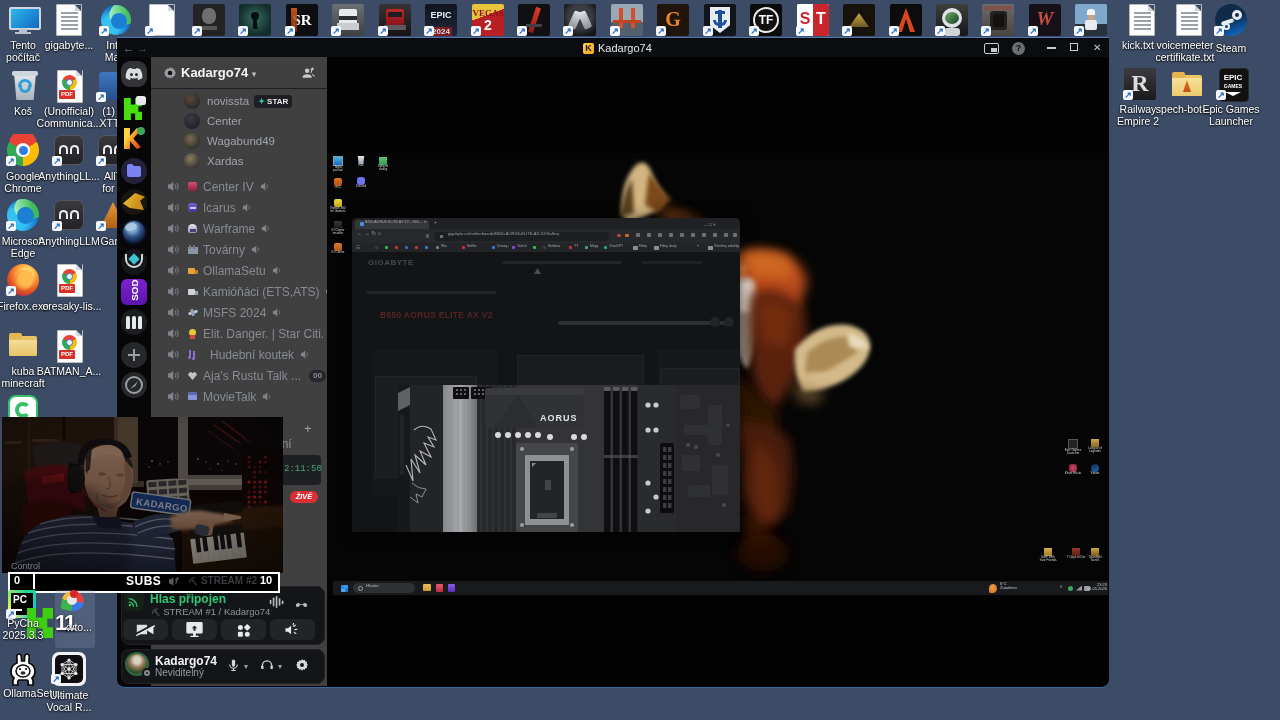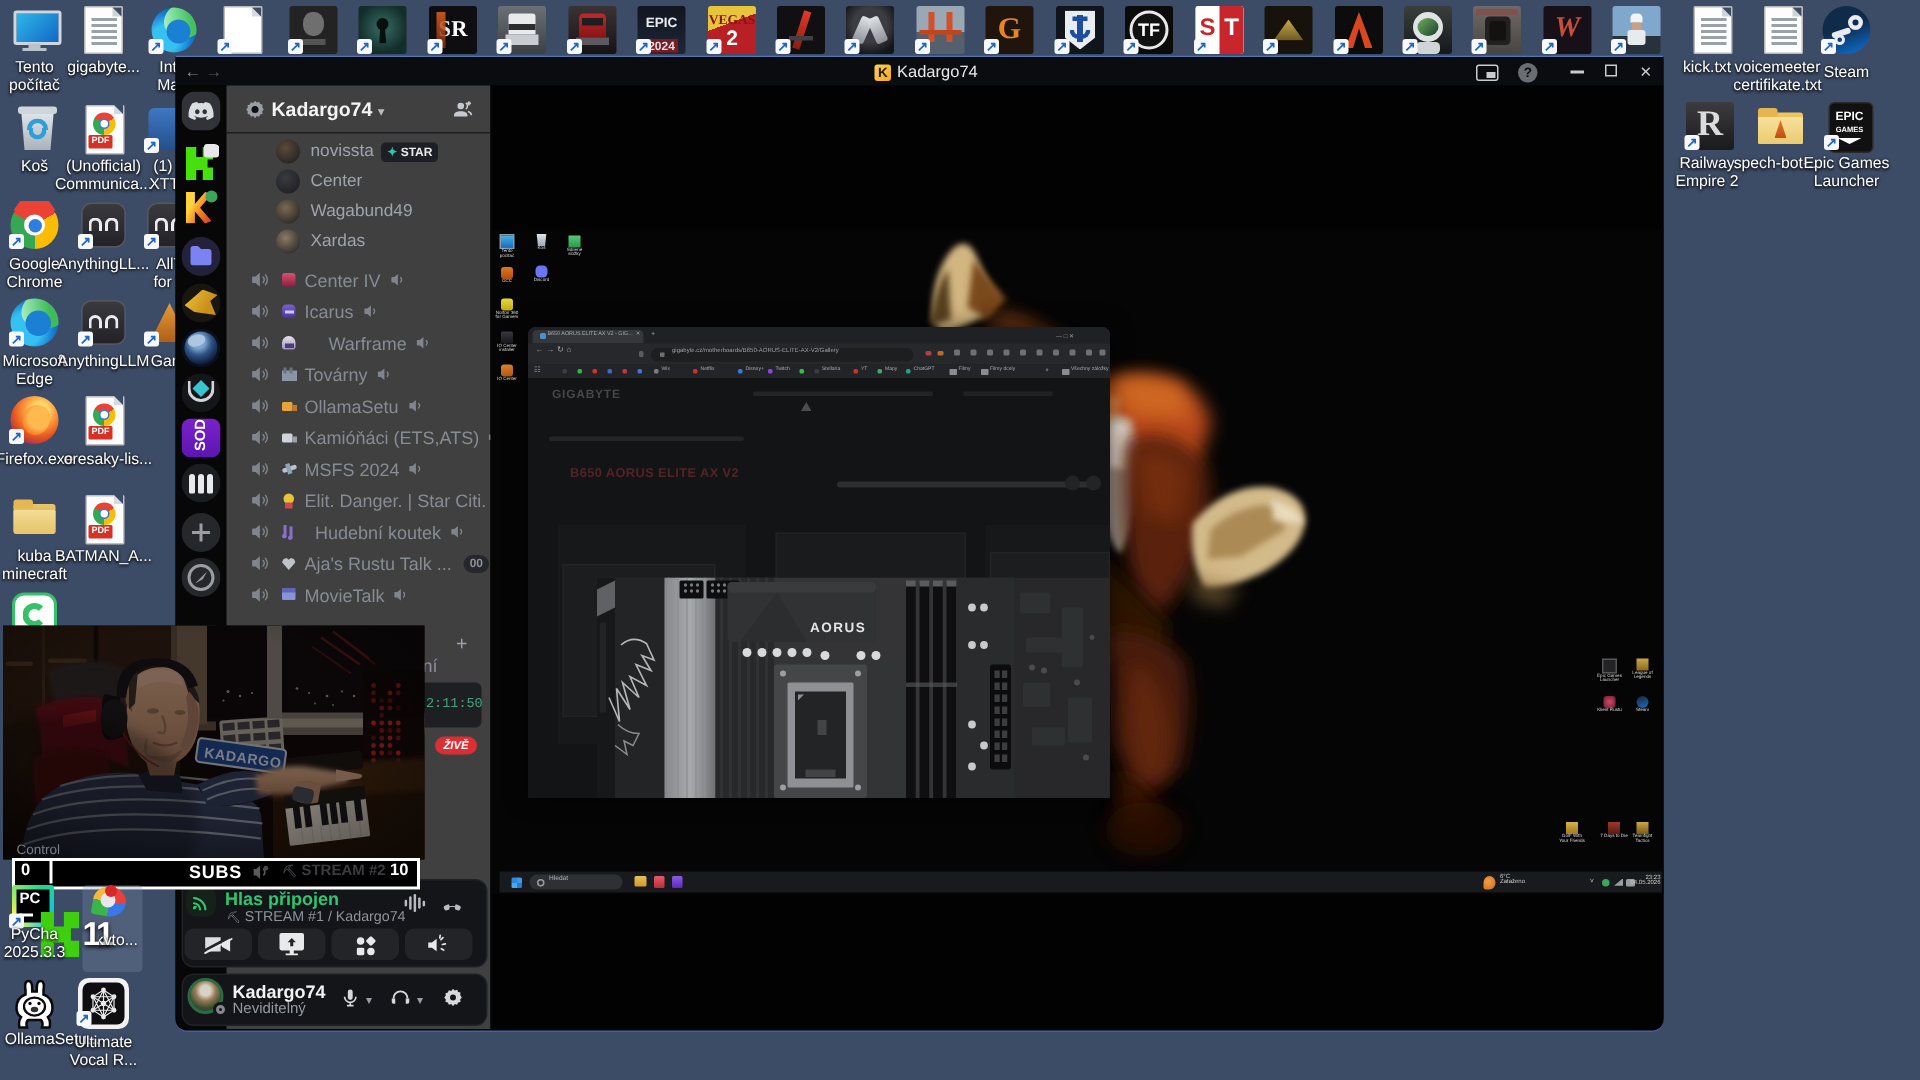--- a/index.html
+++ b/index.html
@@ -444,21 +444,21 @@
         </div>
 <div style="position:absolute;left:16px;top:164px;width:170px;height:15px;display:flex;overflow:hidden;align-items:center;">
           <svg width="13" height="13" viewBox="0 0 24 24" style="flex:none;">
             <path fill="#80848c" d="M11.5 3.5v17L6.2 16H3a1 1 0 0 1-1-1V9a1 1 0 0 1 1-1h3.2z"></path>
             <path fill="none" stroke="#80848c" stroke-width="1.8" stroke-linecap="round" d="M15.5 8.7a5 5 0 0 1 0 6.6M18.4 6a9 9 0 0 1 0 12"></path>
           </svg>
           <div style="position:relative;width:11px;height:11px;margin-left:7px;flex:none;">
             <div style="position:absolute;inset:1px;background:linear-gradient(#e8e5f0,#9a90c0);border-radius:5px 5px 2px 2px;"></div>
             <div style="position:absolute;left:3px;top:6px;width:6px;height:3px;background:#4a3f70;"></div>
           </div>
-          <div style="margin-left:21px;color:#868b94;font-size:12px;white-space:nowrap;">Warframe</div>
+          <div style="margin-left:5px;color:#868b94;font-size:12px;white-space:nowrap;">Warframe</div>
           <svg width="11" height="11" viewBox="0 0 24 24" style="flex:none;margin-left:6px;">
             <path fill="#80848c" d="M11.5 3.5v17L6.2 16H3a1 1 0 0 1-1-1V9a1 1 0 0 1 1-1h3.2z"></path>
             <path fill="none" stroke="#80848c" stroke-width="1.8" stroke-linecap="round" d="M15.5 8.7a5 5 0 0 1 0 6.6"></path>
           </svg>
         </div>
 <div style="position:absolute;left:16px;top:185px;width:170px;height:15px;display:flex;overflow:hidden;align-items:center;">
           <svg width="13" height="13" viewBox="0 0 24 24" style="flex:none;">
             <path fill="#80848c" d="M11.5 3.5v17L6.2 16H3a1 1 0 0 1-1-1V9a1 1 0 0 1 1-1h3.2z"></path>
             <path fill="none" stroke="#80848c" stroke-width="1.8" stroke-linecap="round" d="M15.5 8.7a5 5 0 0 1 0 6.6M18.4 6a9 9 0 0 1 0 12"></path>
           </svg>

